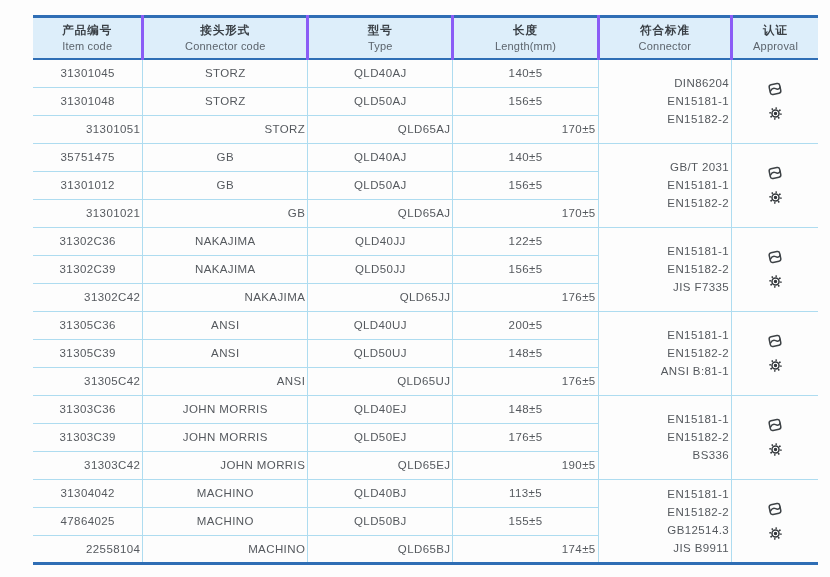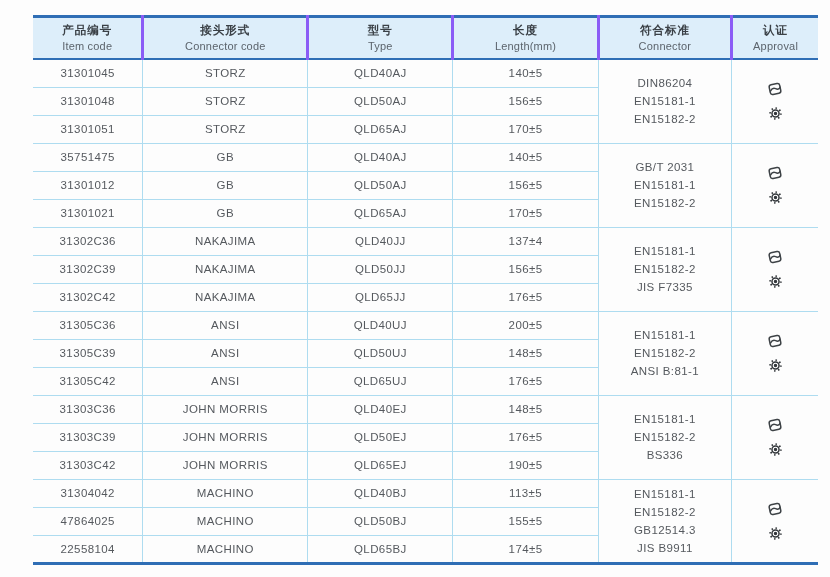--- a/index.html
+++ b/index.html
@@ -27,21 +27,21 @@
   }
   thead th + th{border-left:3px solid #8b5cf6;}
   .th-zh{font-size:11.5px;color:var(--header-text);font-weight:bold;letter-spacing:1px;}
   .th-en{font-size:11px;color:#5c646c;margin-top:2px;letter-spacing:.2px;}
   tbody td{
     height:28px;box-sizing:border-box;text-align:center;vertical-align:middle;
     font-size:11.5px;color:var(--text);letter-spacing:.4px;padding:0 2px;
   }
   tbody td + td{border-left:1px solid var(--line);}
   tbody td.row-line{border-bottom:1px solid var(--line);}
-  tbody td.group-end{border-bottom:1px solid var(--line);}
+  tbody td.group-end{border-bottom:1px solid var(--line);text-align:right;}
   tbody tr:last-child td{border-bottom:none;}
   .standard-cell div{line-height:18px;font-size:11.5px;color:var(--text);}
   .approval-cell .icon-stack{display:flex;flex-direction:column;align-items:center;gap:9px;}
   .approval-cell svg{display:block;}
 </style>
 </head>
 <body>
 
 <div class="table-wrap">
   <table>
@@ -157,21 +157,21 @@
         <tr>
           <td class="group-end">31301021</td>
           <td class="group-end">GB</td>
           <td class="group-end">QLD65AJ</td>
           <td class="group-end">170±5</td>
         </tr>
         <tr>
           <td class="row-line">31302C36</td>
           <td class="row-line">NAKAJIMA</td>
           <td class="row-line">QLD40JJ</td>
-          <td class="row-line">137±4</td>
+          <td class="row-line">122±5</td>
           <td rowspan="3" class="standard-cell group-end">
             <div>EN15181-1</div>
             <div>EN15182-2</div>
             <div>JIS F7335</div>
           </td>
           <td rowspan="3" class="approval-cell group-end">
             <div class="icon-stack">
               <svg width="18" height="16" viewBox="0 0 20 18">
     <g transform="rotate(-12 10 9)" fill="none" stroke="#3d4246" stroke-width="1.7" stroke-linecap="round">
       <rect x="4" y="3.5" width="12" height="11" rx="2.6"></rect>

